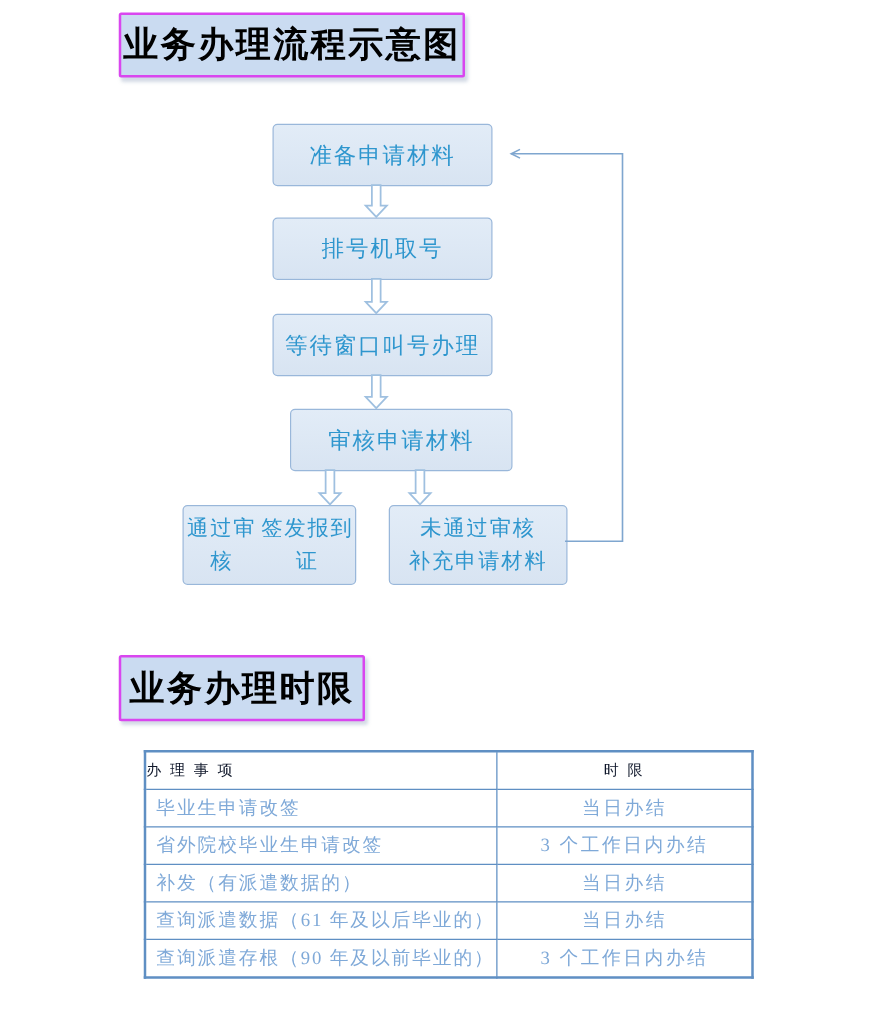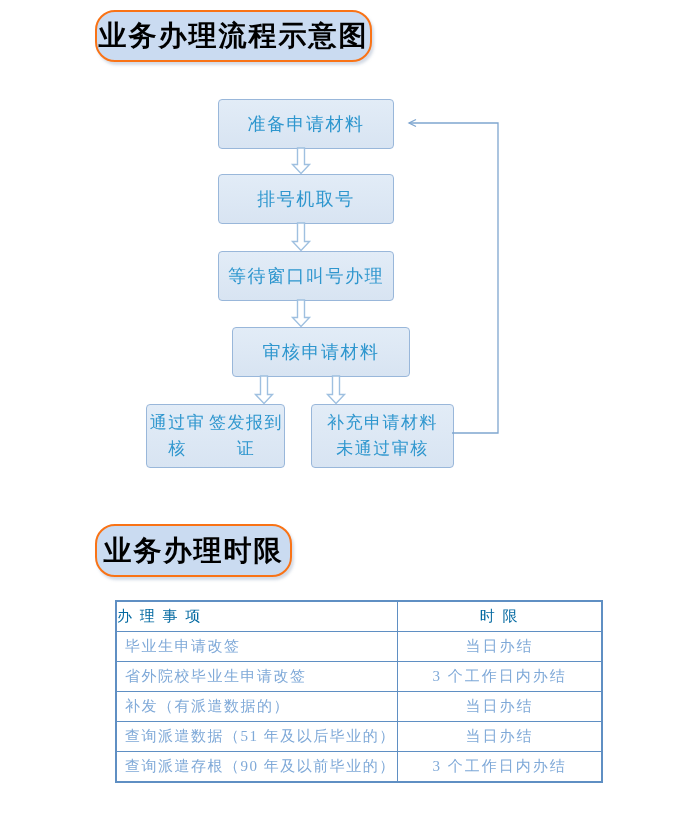--- a/index.html
+++ b/index.html
@@ -4,22 +4,22 @@
 <style>
   html,body{margin:0;padding:0;background:#ffffff;}
   body{
     width:700px;height:822px;position:relative;overflow:hidden;
     font-family:"Liberation Serif","DejaVu Serif",serif;
   }
   
   .title-box{
     position:absolute;
     background:#cadbf1;
-    border:2px solid #f97316;
-    border-radius:20px;
+    border:2px solid #d946ef;
+    border-radius:2px;
     box-shadow:2px 3px 3px rgba(130,150,180,0.35);
     display:flex;align-items:center;justify-content:center;
     color:#000000;font-weight:bold;font-size:28px;letter-spacing:2px;
   }
   #title1{left:95px;top:10px;width:273px;height:48px;}
   #title2{left:95px;top:524px;width:193px;height:49px;}
 
   
   .flow-box{
     position:absolute;
@@ -45,21 +45,21 @@
     border-collapse:collapse;table-layout:fixed;
     font-size:15px;color:#7fa9d8;
   }
   #limits-table td,#limits-table th{
     border:1.6px solid #5f8fc3;
     height:29px;padding:0 0 0 8px;
     overflow:hidden;white-space:nowrap;
     font-weight:normal;letter-spacing:1.5px;
   }
   #limits-table th{
-    color:#0369a1;text-align:center;padding:0;height:29px;letter-spacing:2px;font-size:15px;
+    color:#0f172a;text-align:center;padding:0;height:29px;letter-spacing:2px;font-size:12px;
   }
   #limits-table .col-item{width:280px;text-align:left;}
   #limits-table .col-limit{width:203px;text-align:center;padding:0;letter-spacing:2px;}
   #limits-table{border:2px solid #5f8fc3;}
 </style>
 </head>
 <body>
 
 <div id="title1" class="title-box">
   <span>业务办理流程示意图</span>
@@ -75,22 +75,22 @@
   <span>等待窗口叫号办理</span>
 </div>
 <div id="fbox4" class="flow-box">
   <span>审核申请材料</span>
 </div>
 <div id="fbox5" class="flow-box">
   <span>通过审核</span>
   <span>签发报到证</span>
 </div>
 <div id="fbox6" class="flow-box">
+  <span>未通过审核</span>
   <span>补充申请材料</span>
-  <span>未通过审核</span>
 </div>
 
 <svg id="flow-arrows" viewBox="0 0 700 500" xmlns="http://www.w3.org/2000/svg">
 
   <g fill="#ffffff" stroke="#9fc0e0" stroke-width="1.4">
     <path d="M297.5,148 L304.5,148 L304.5,164.5 L309.5,164.5 L301,173.5 L292.5,164.5 L297.5,164.5 Z"></path>
     <path d="M297.5,223 L304.5,223 L304.5,241.5 L309.5,241.5 L301,250.5 L292.5,241.5 L297.5,241.5 Z"></path>
     <path d="M297.5,300 L304.5,300 L304.5,317.5 L309.5,317.5 L301,326.5 L292.5,317.5 L297.5,317.5 Z"></path>
     <path d="M260.5,376 L267.5,376 L267.5,394.5 L272.5,394.5 L264,403.5 L255.5,394.5 L260.5,394.5 Z"></path>
     <path d="M332.5,376 L339.5,376 L339.5,394.5 L344.5,394.5 L336,403.5 L327.5,394.5 L332.5,394.5 Z"></path>
@@ -120,21 +120,21 @@
     </tr>
     <tr>
       <td class="col-item">省外院校毕业生申请改签</td>
       <td class="col-limit">3 个工作日内办结</td>
     </tr>
     <tr>
       <td class="col-item">补发（有派遣数据的）</td>
       <td class="col-limit">当日办结</td>
     </tr>
     <tr>
-      <td class="col-item">查询派遣数据（51 年及以后毕业的）</td>
+      <td class="col-item">查询派遣数据（61 年及以后毕业的）</td>
       <td class="col-limit">当日办结</td>
     </tr>
     <tr>
       <td class="col-item">查询派遣存根（90 年及以前毕业的）</td>
       <td class="col-limit">3 个工作日内办结</td>
     </tr>
   </tbody>
 </table>
 
 </body></html>

